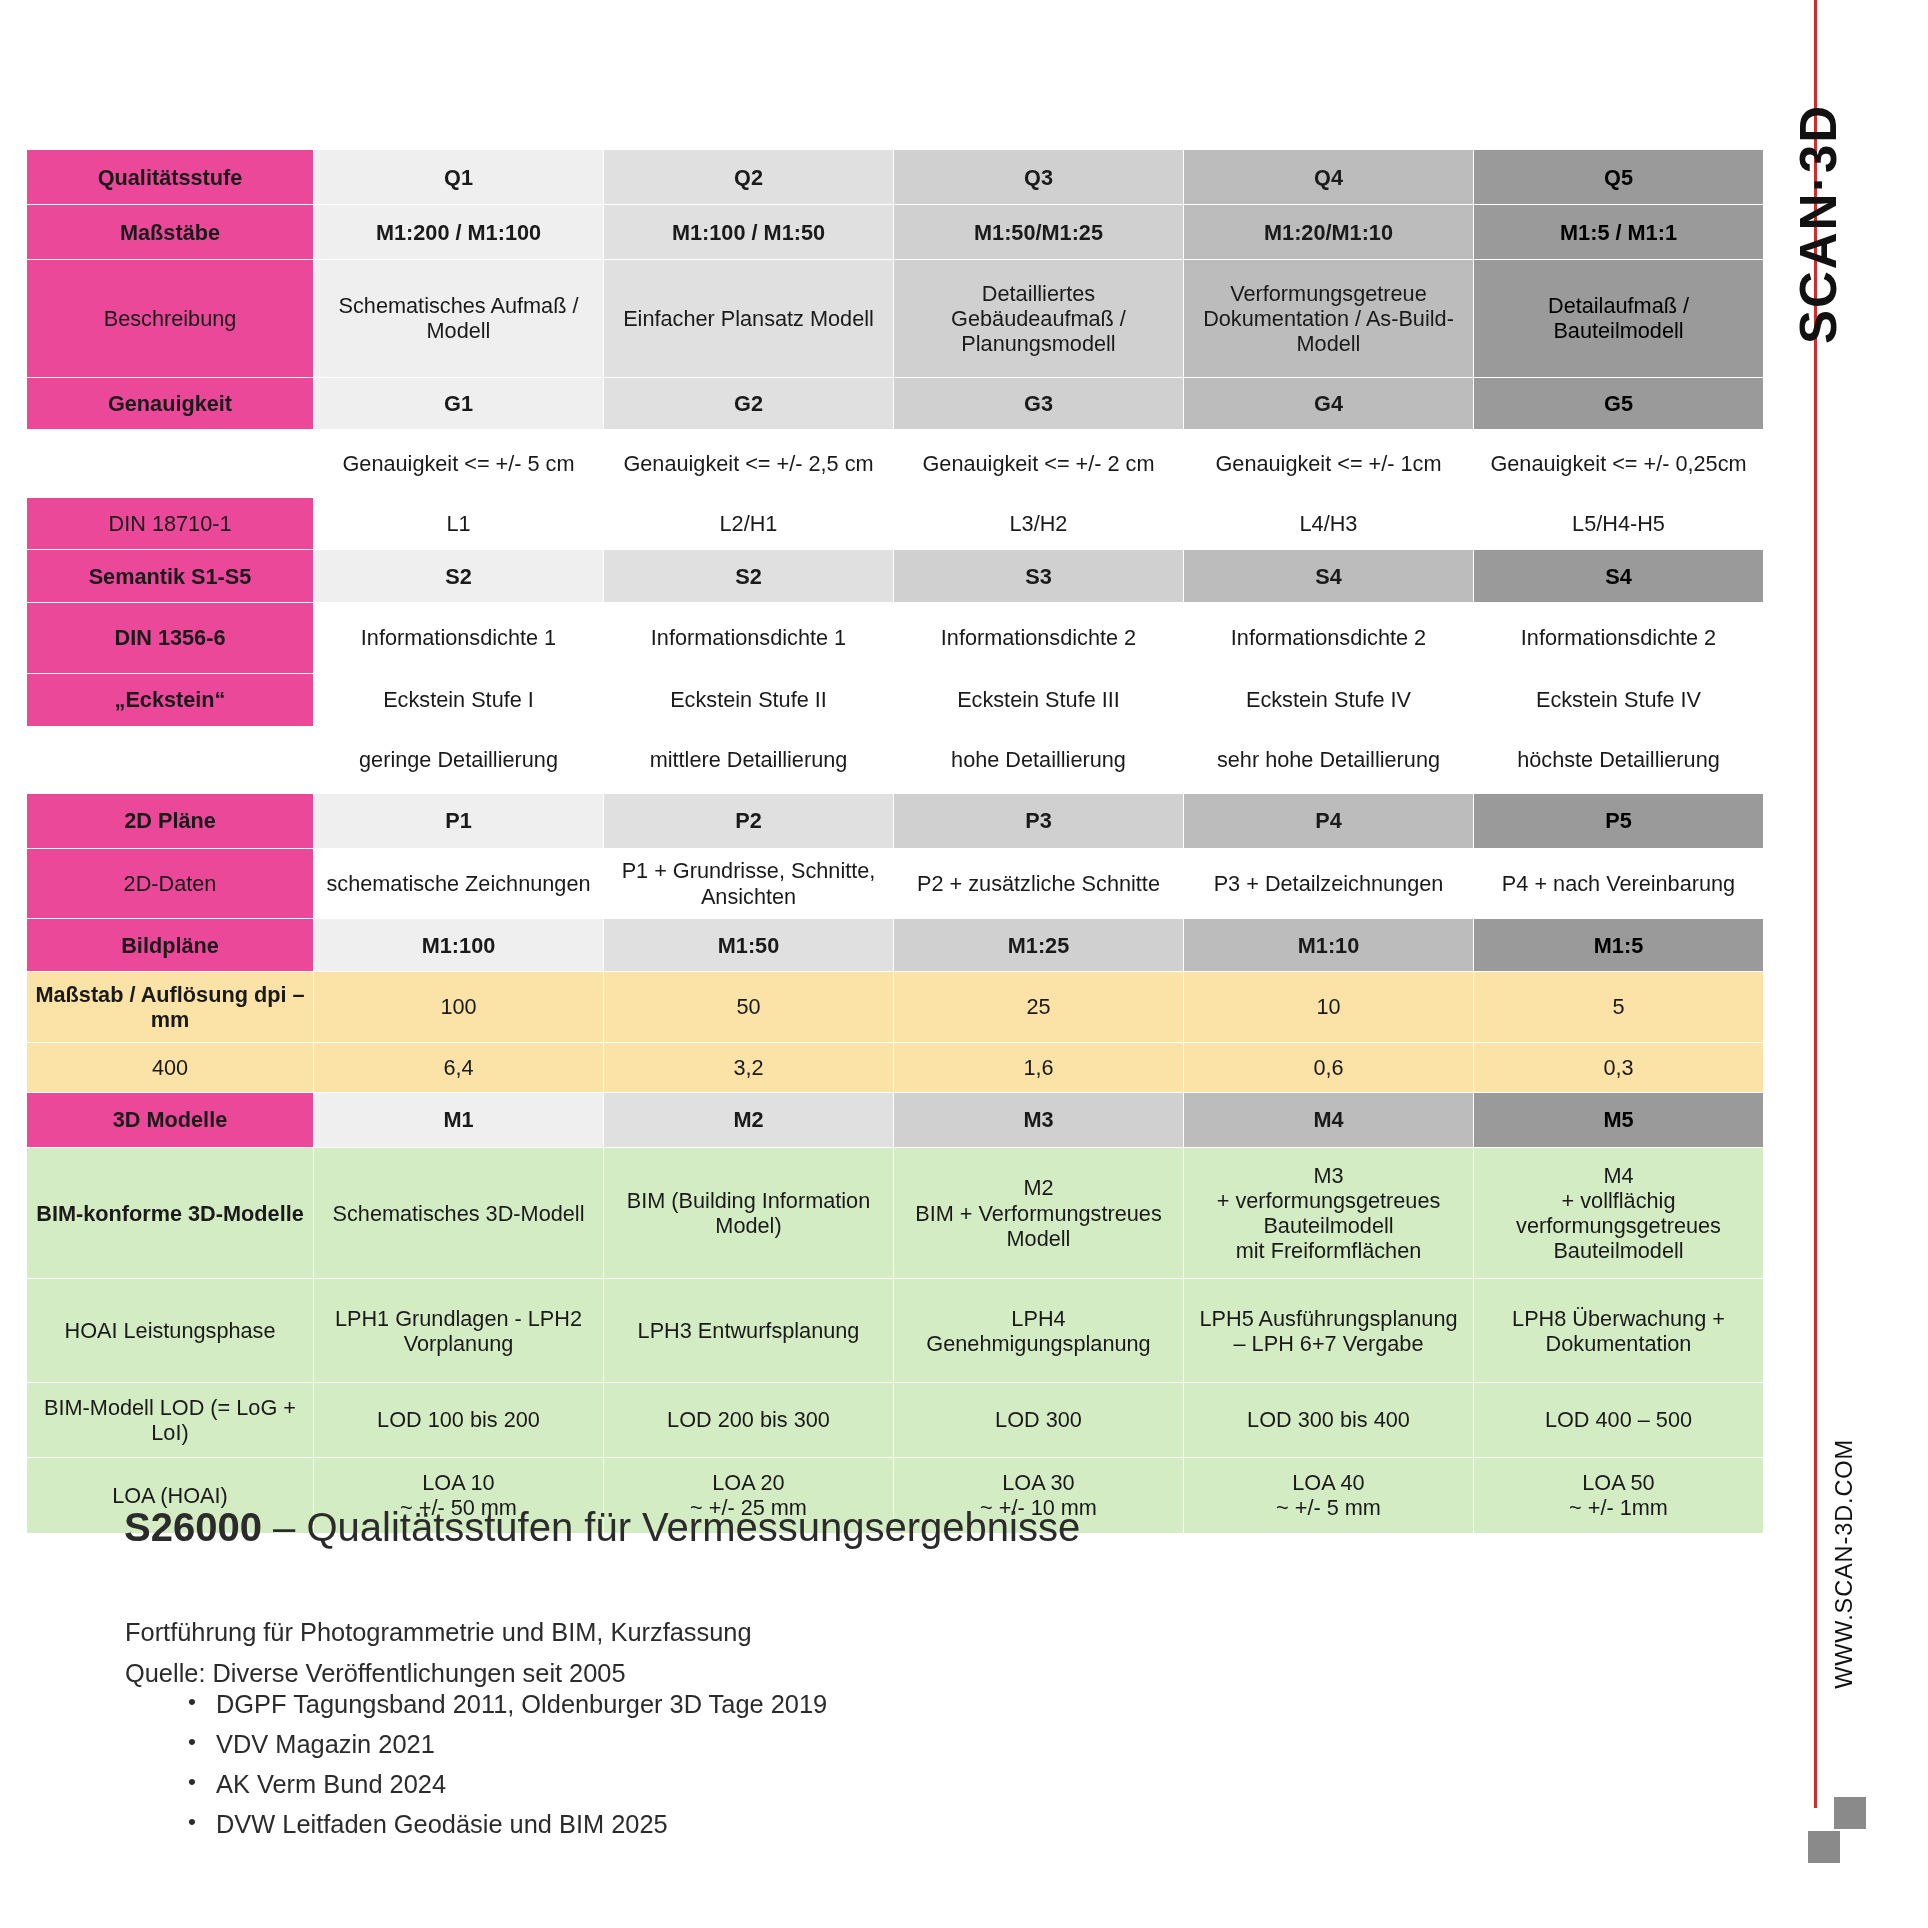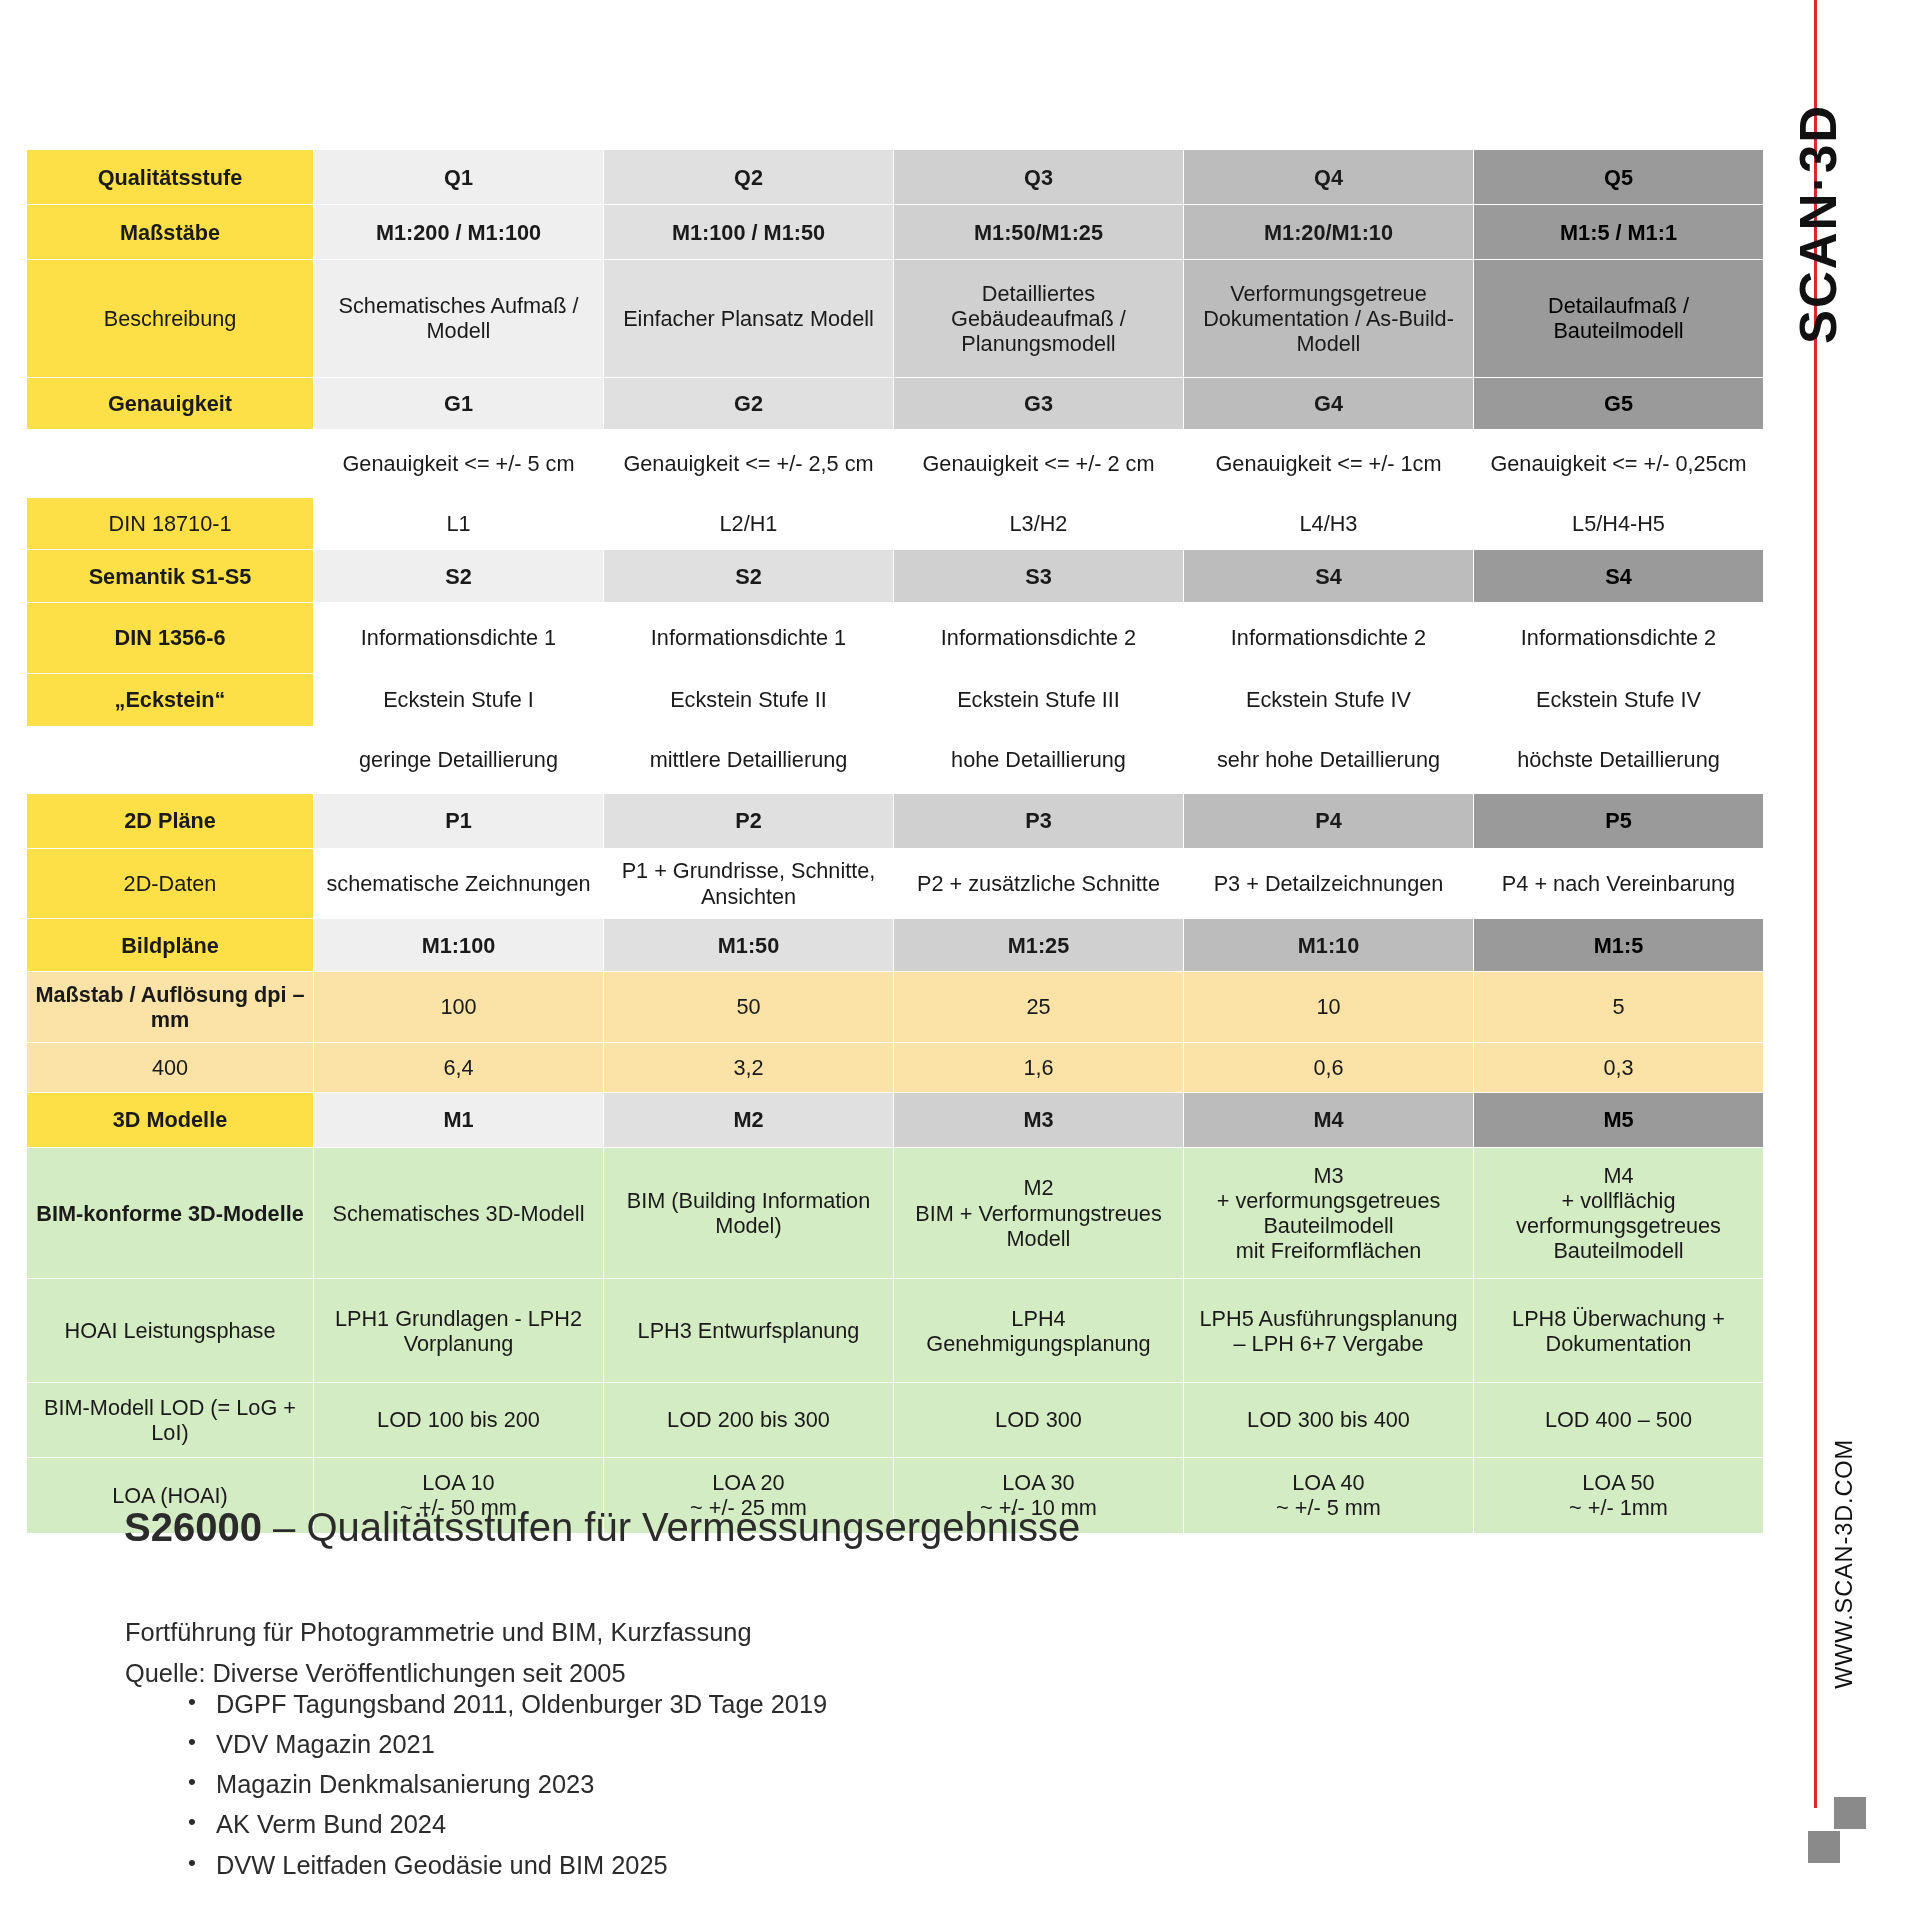--- a/index.html
+++ b/index.html
@@ -40,21 +40,21 @@
     padding: 5.6px 7.5px;
     text-align: center;
     vertical-align: middle;
     font-size: 21.7px;
     line-height: 1.16;
   }
   col.c0 { width: 287px; }
   col.cq { width: 290px; }
 
   
-  .tint0 { background: #fde047; }
+  .tint0 { background: #ec4899; }
   .tint1 { background: #efefef; }
   .tint2 { background: #e0e0e0; }
   .tint3 { background: #d0d0d0; }
   .tint4 { background: #bcbcbc; }
   .tint5 { background: #9a9a9a; color: #000000; }
   .white { background: #ffffff; }
   .yellow { background: #fbe2a6; }
   .green { background: #d4ecc3; }
   .big { font-size: 29px; font-weight: bold; }
   .mid { font-size: 24.5px; font-weight: bold; }
@@ -366,21 +366,20 @@
   </div>
 
   <div class="title"><b>S26000</b><span> – Qualitätsstufen für Vermessungsergebnisse</span></div>
 
   <div class="sub1">Fortführung für Photogrammetrie und BIM, Kurzfassung</div>
   <div class="sub2">Quelle: Diverse Veröffentlichungen seit 2005</div>
 
   <ul class="refs">
     <li>DGPF Tagungsband 2011, Oldenburger 3D Tage 2019</li>
     <li>VDV Magazin 2021</li>
-    <li>Magazin Denkmalsanierung 2023</li>
     <li>AK Verm Bund 2024</li>
     <li>DVW Leitfaden Geodäsie und BIM 2025</li>
   </ul>
 
   <div class="brand-line"></div>
   <div class="brand-logo">SCAN·3D</div>
   <div class="brand-url">WWW.SCAN-3D.COM</div>
   <div class="sq1"></div>
   <div class="sq2"></div>
 

